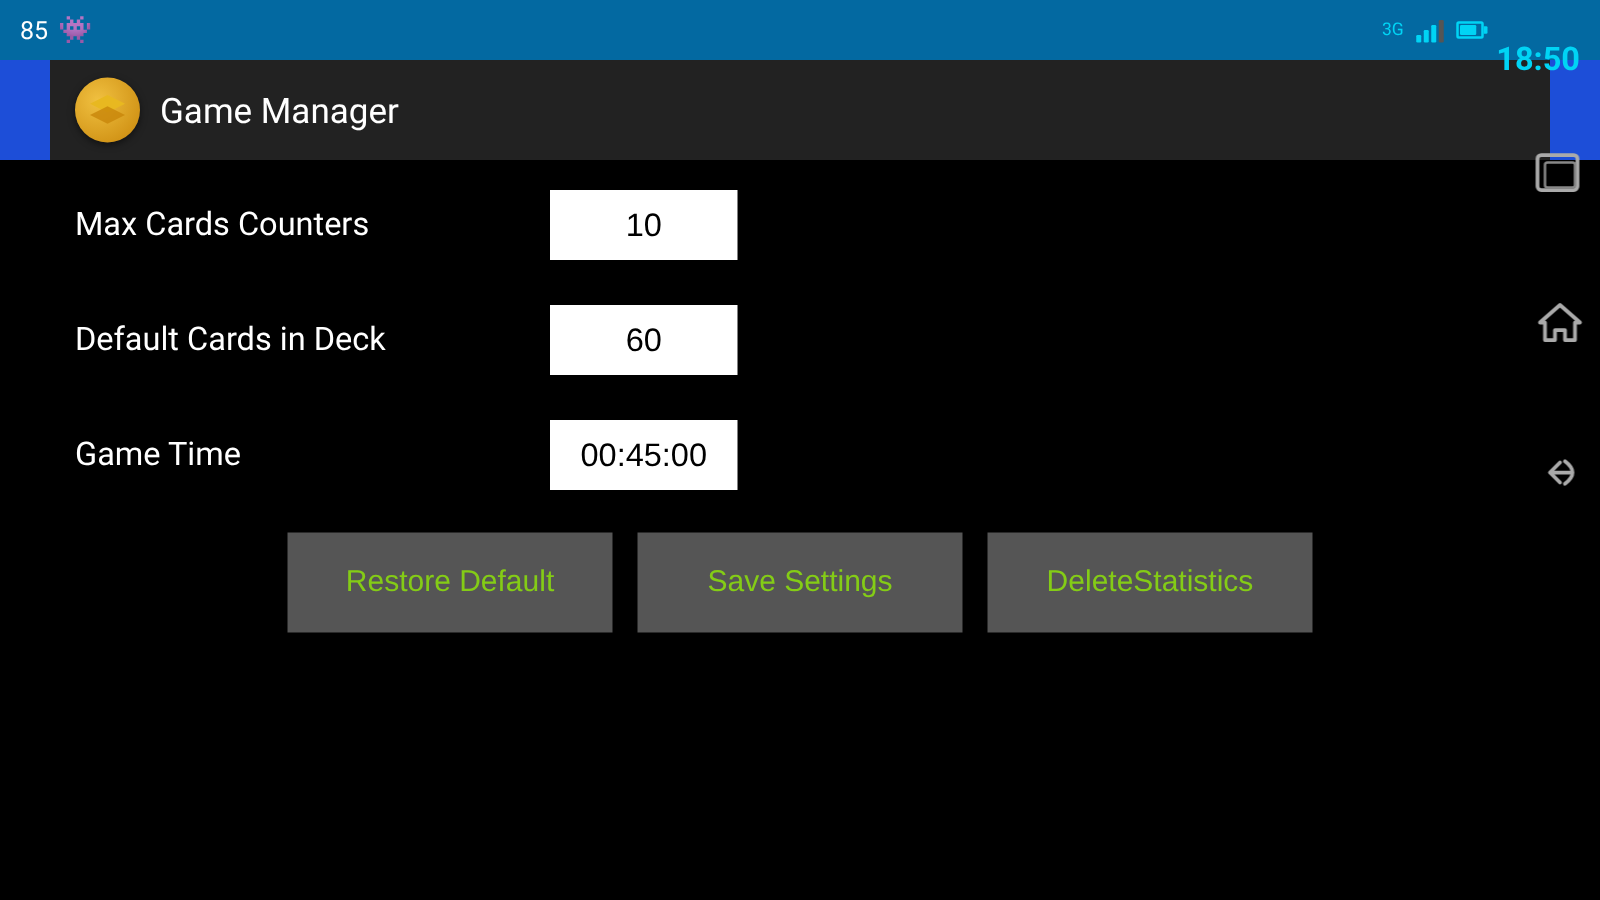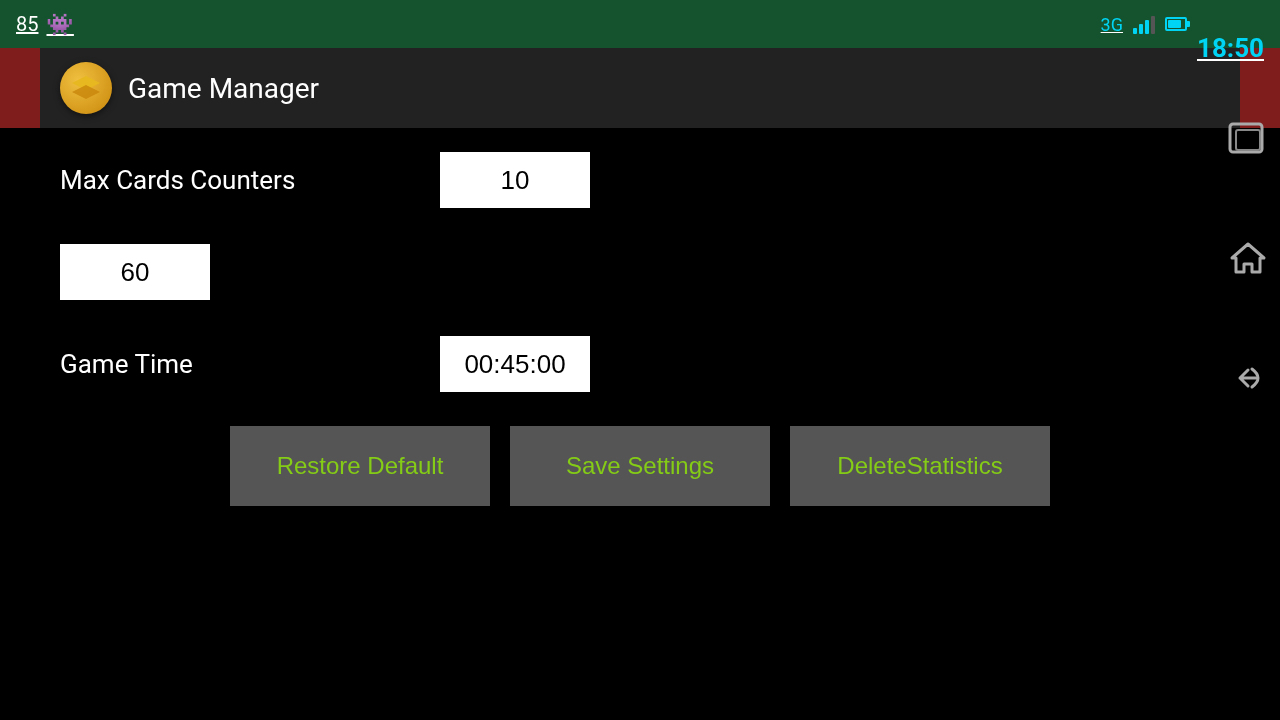--- a/index.html
+++ b/index.html
@@ -11,28 +11,27 @@
       font-family: 'Roboto', Arial, sans-serif;
       color: #fff;
       overflow: hidden;
       position: relative;
     }
 
     
     .status-bar {
       width: 1280px;
       height: 48px;
-      background: #14532d;
+      background: #0369a1;
       display: flex;
       align-items: center;
       justify-content: space-between;
       padding: 0 16px;
       position: relative;
       z-index: 10;
-      text-decoration: underline;
     }
 
     .status-left {
       display: flex;
       align-items: center;
       gap: 8px;
       font-size: 20px;
       color: #fff;
     }
 
@@ -181,35 +180,35 @@
   </style>
 </head>
 <body>
 
 <div class="status-bar">
   <div class="status-left">
     <span>85</span>
     <span style="font-size:22px;">👾</span>
   </div>
   <div class="status-right">
-    <span style="font-size:18px;">3G</span>
+    <span style="font-size:14px;">3G</span>
     <div class="signal-icon">
       <div class="signal-bar" style="height:6px;"></div>
       <div class="signal-bar" style="height:10px;"></div>
       <div class="signal-bar" style="height:14px;"></div>
       <div class="signal-bar" style="height:18px; background:#555;"></div>
     </div>
     <div class="battery-icon">
       <div class="battery-fill"></div>
     </div>
     <span style="font-size:26px;font-weight:bold;margin-top:48px;">18:50</span>
   </div>
 </div>
 
-<div style="background:#7f1d1d; padding: 0 40px;">
+<div style="background:#1d4ed8; padding: 0 40px;">
   <div class="app-bar">
     <div class="app-icon">
       <svg width="32" height="32" viewBox="0 0 32 32">
 
         <polygon points="16,4 30,11 16,18 2,11" fill="#e8b820"></polygon>
         <polygon points="16,13 30,20 16,27 2,20" fill="#c8860a" opacity="0.8"></polygon>
       </svg>
     </div>
     <span class="app-title">Game Manager</span>
   </div>
@@ -217,20 +216,21 @@
 
 <div class="content-wrapper">
   <div class="inner-content">
 
     <div id="settings-container">
         <div class="setting-row">
           <span class="setting-label">Max Cards Counters</span>
           <input type="text" class="setting-input" value="10" style="">
         </div>
         <div class="setting-row">
+          <span class="setting-label">Default Cards in Deck</span>
           <input type="text" class="setting-input" value="60" style="">
         </div>
         <div class="setting-row">
           <span class="setting-label">Game Time</span>
           <input type="text" class="setting-input" value="00:45:00" style="">
         </div>
       </div>
 
     <div class="button-row">
       <button class="btn">Restore Default</button>

